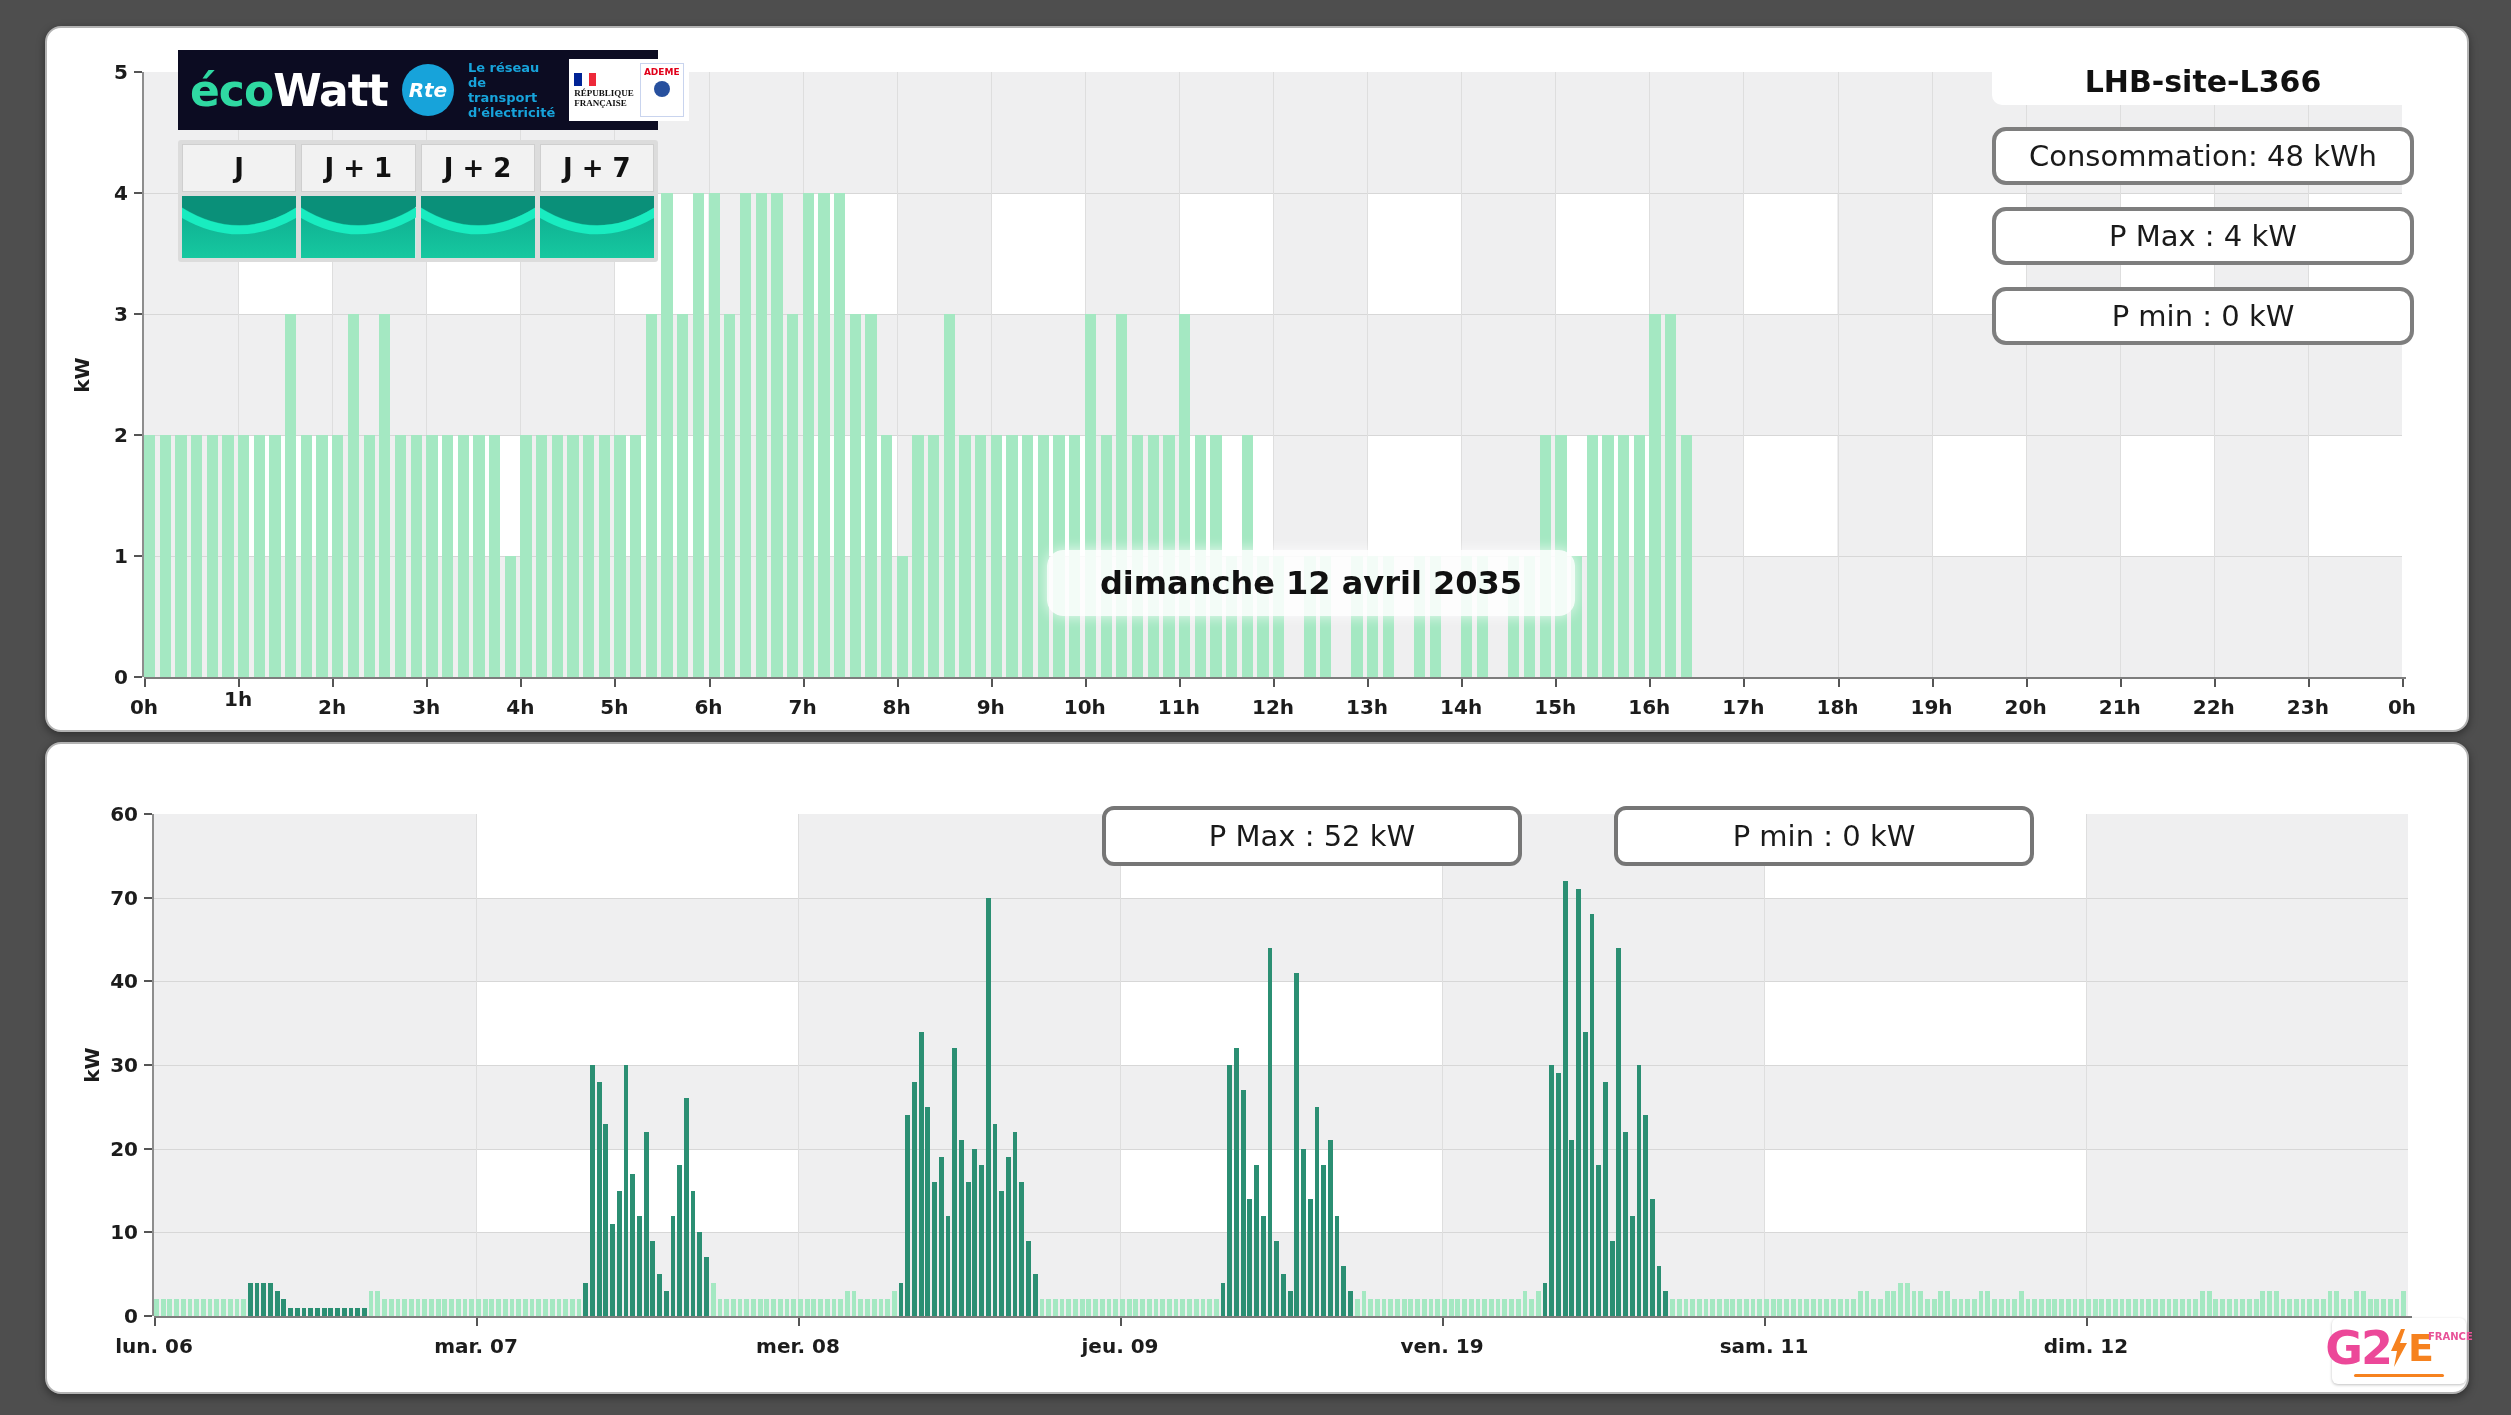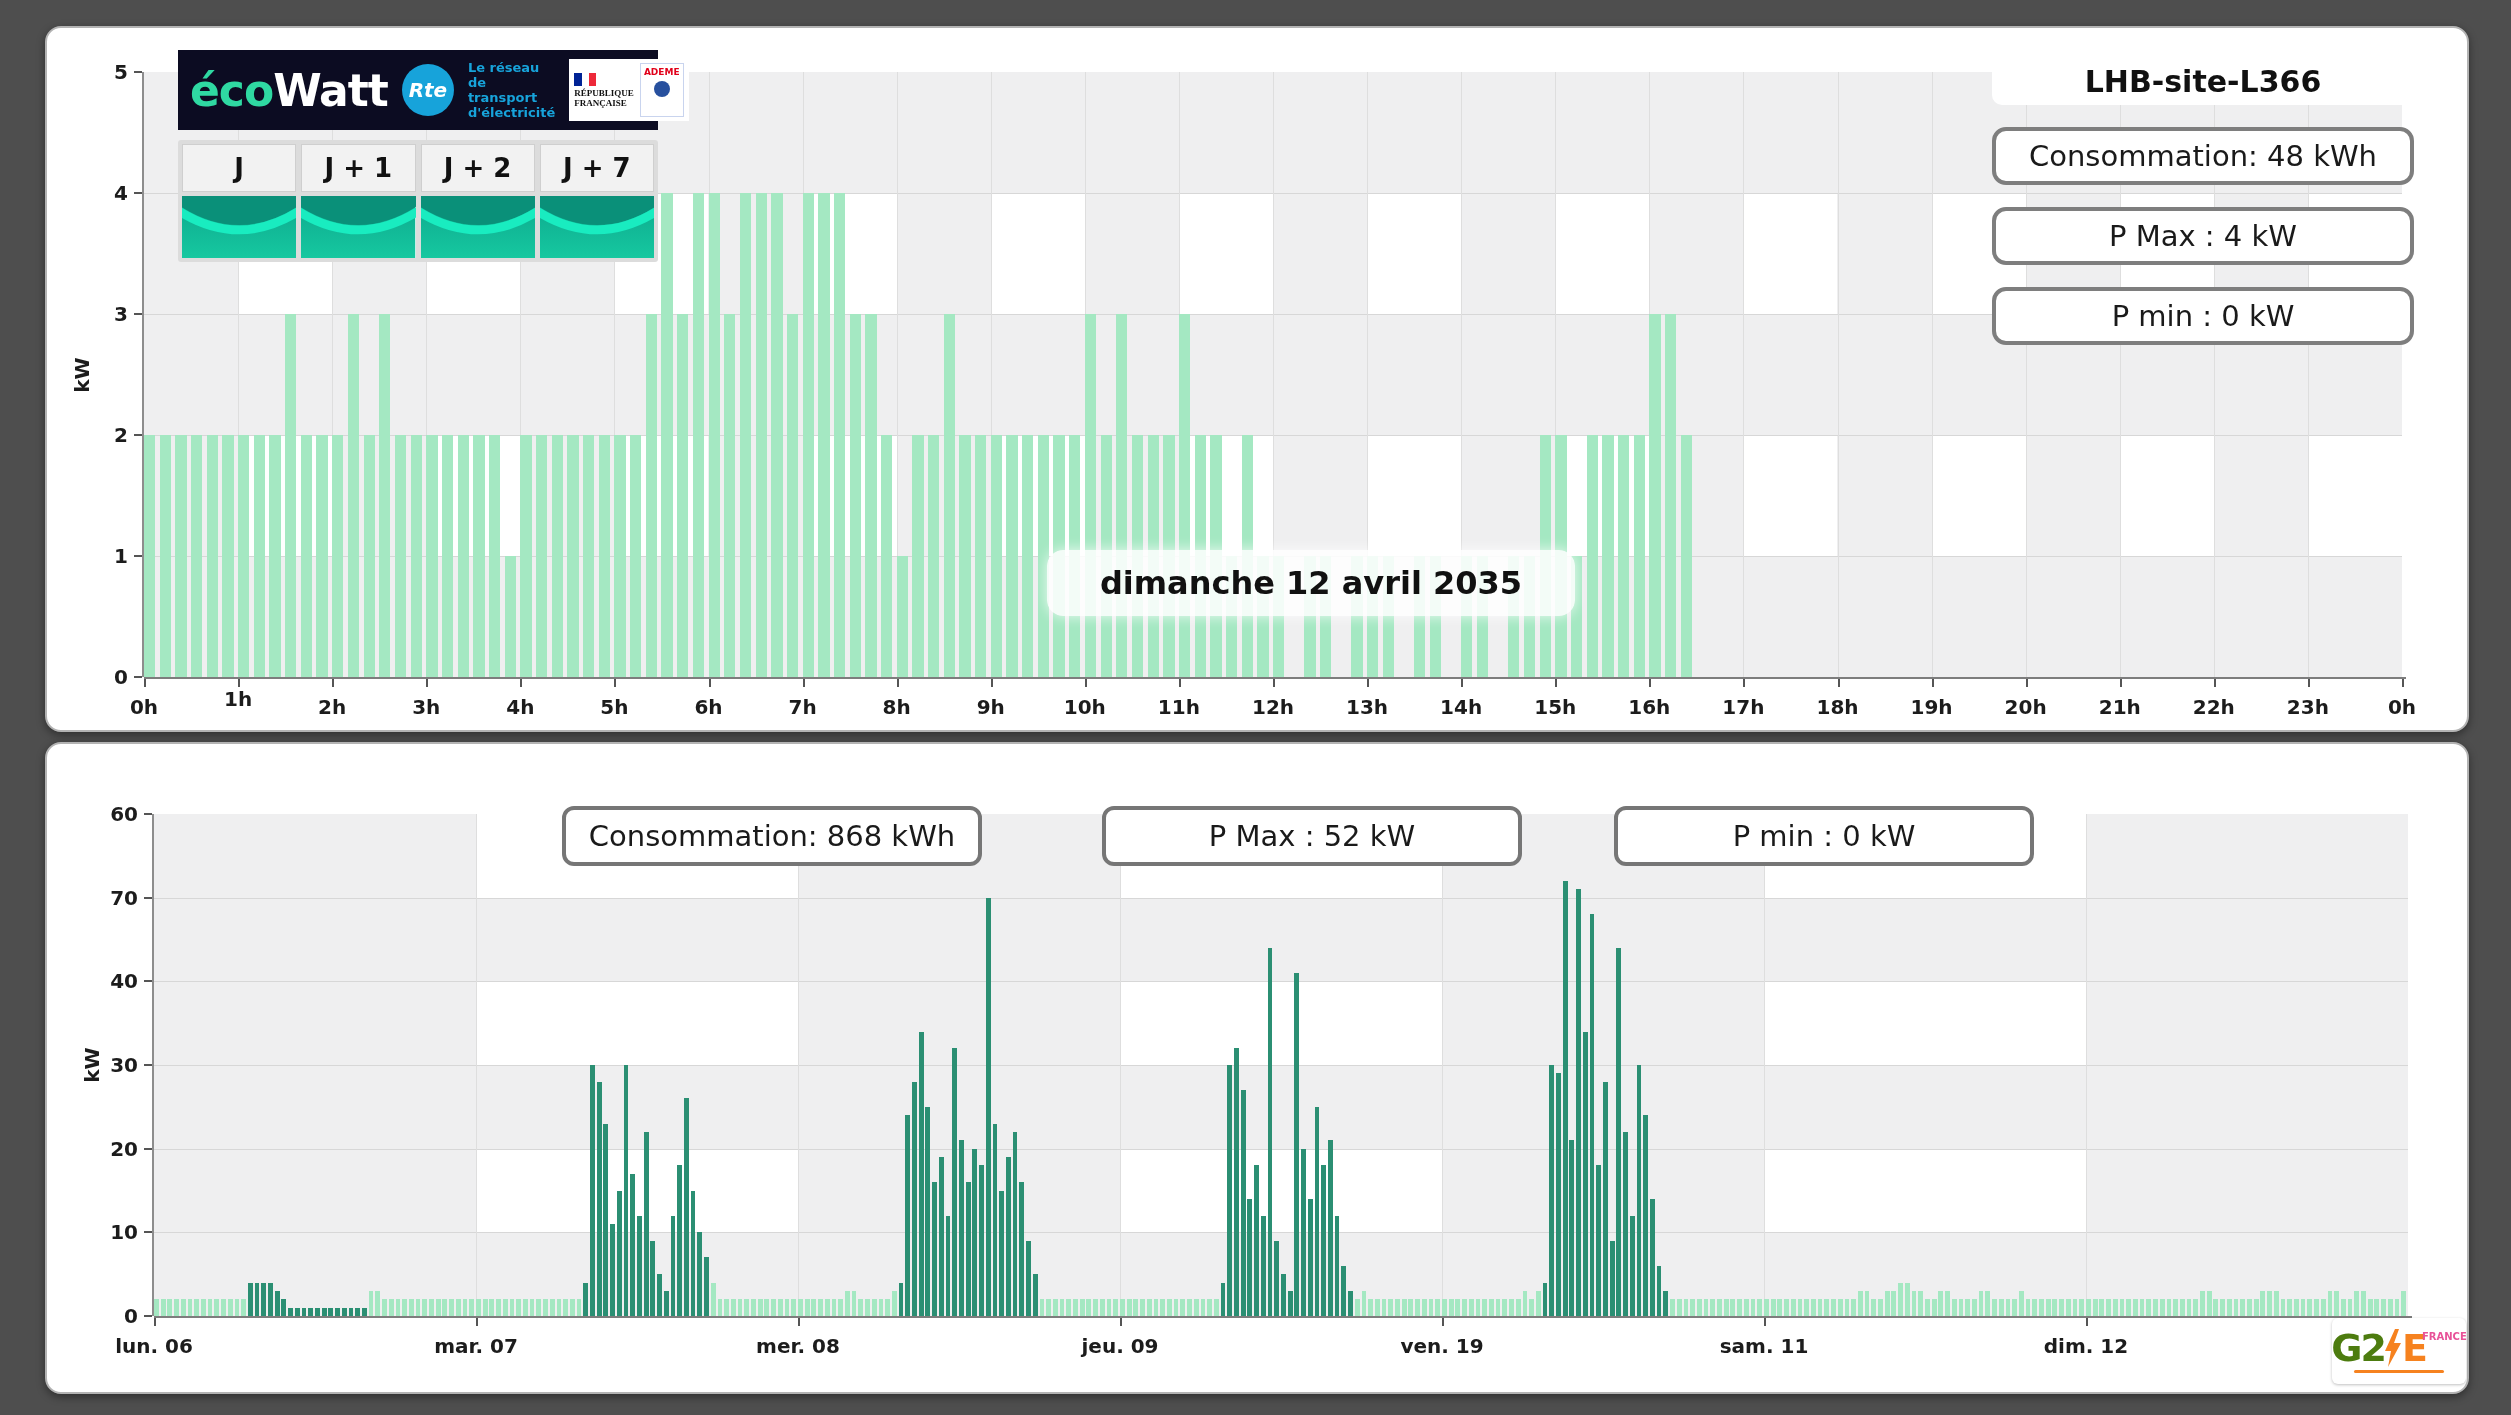--- a/index.html
+++ b/index.html
@@ -68,21 +68,21 @@
   #bstat-pmax{left:1055px;top:62px;}
   #bstat-pmin{left:1567px;top:62px;}
   .day-label{position:absolute;left:1000px;top:522px;width:528px;padding:14px 0;
              background:rgba(255,255,255,.87);border-radius:16px;text-align:center;
              font-size:32px;font-weight:700;color:#111;box-shadow:0 0 14px rgba(255,255,255,.8);}
   
   .g2e{position:absolute;left:2285px;top:574px;width:134px;height:66px;background:#fff;
        border-radius:6px;display:flex;align-items:center;justify-content:center;
        flex-direction:column;box-shadow:0 1px 3px rgba(0,0,0,.25);}
   .g2e-row{display:flex;align-items:center;line-height:1;}
-  .g2e .g2{color:#4d7c0f;font-size:38px;font-weight:800;letter-spacing:-2px;}
+  .g2e .g2{color:#ec4899;font-size:46px;font-weight:800;letter-spacing:-2px;}
   .g2e .e{color:#f6821f;font-size:38px;font-weight:800;margin-left:1px;}
   .g2e .france{color:#e85298;font-size:10px;font-weight:700;margin-left:-6px;margin-top:-22px;}
   .g2e .tagline{width:90px;height:3px;background:#f6821f;margin-top:3px;border-radius:2px;}
 </style>
 </head>
 <body>
 
 <svg width="0" height="0" style="position:absolute">
   <defs>
     <linearGradient id="gg" x1="0" y1="0" x2="0" y2="1">
@@ -771,21 +771,20 @@
       <div class="ytick-label" style="left: 91px; top: 321px;">30</div>
       <div class="tick" style="left: 97px; top: 236.333px; width: 8px; height: 2px;"></div>
       <div class="ytick-label" style="left: 91px; top: 237.333px;">40</div>
       <div class="tick" style="left: 97px; top: 152.667px; width: 8px; height: 2px;"></div>
       <div class="ytick-label" style="left: 91px; top: 153.667px;">70</div>
       <div class="tick" style="left: 97px; top: 69px; width: 8px; height: 2px;"></div>
       <div class="ytick-label" style="left: 91px; top: 70px;">60</div>
       <div class="ylab" style="left: 27px; top: 309px;">kW</div>
     </div>
 
-  <div class="bstat" id="bstat-conso"><span>Consommation: 868 kWh</span></div>
   <div class="bstat" id="bstat-pmax"><span>P Max :  52 kW</span></div>
   <div class="bstat" id="bstat-pmin"><span>P min : 0 kW</span></div>
 
   <div class="g2e">
     <div class="g2e-row">
       <span class="g2">G2</span>
       <svg width="16" height="38" viewBox="0 0 16 38">
           <polygon points="10,0 0,22 6,22 3,38 16,14 9,14 14,0" fill="#f6821f"></polygon>
         </svg>
       <span class="e">E</span>

